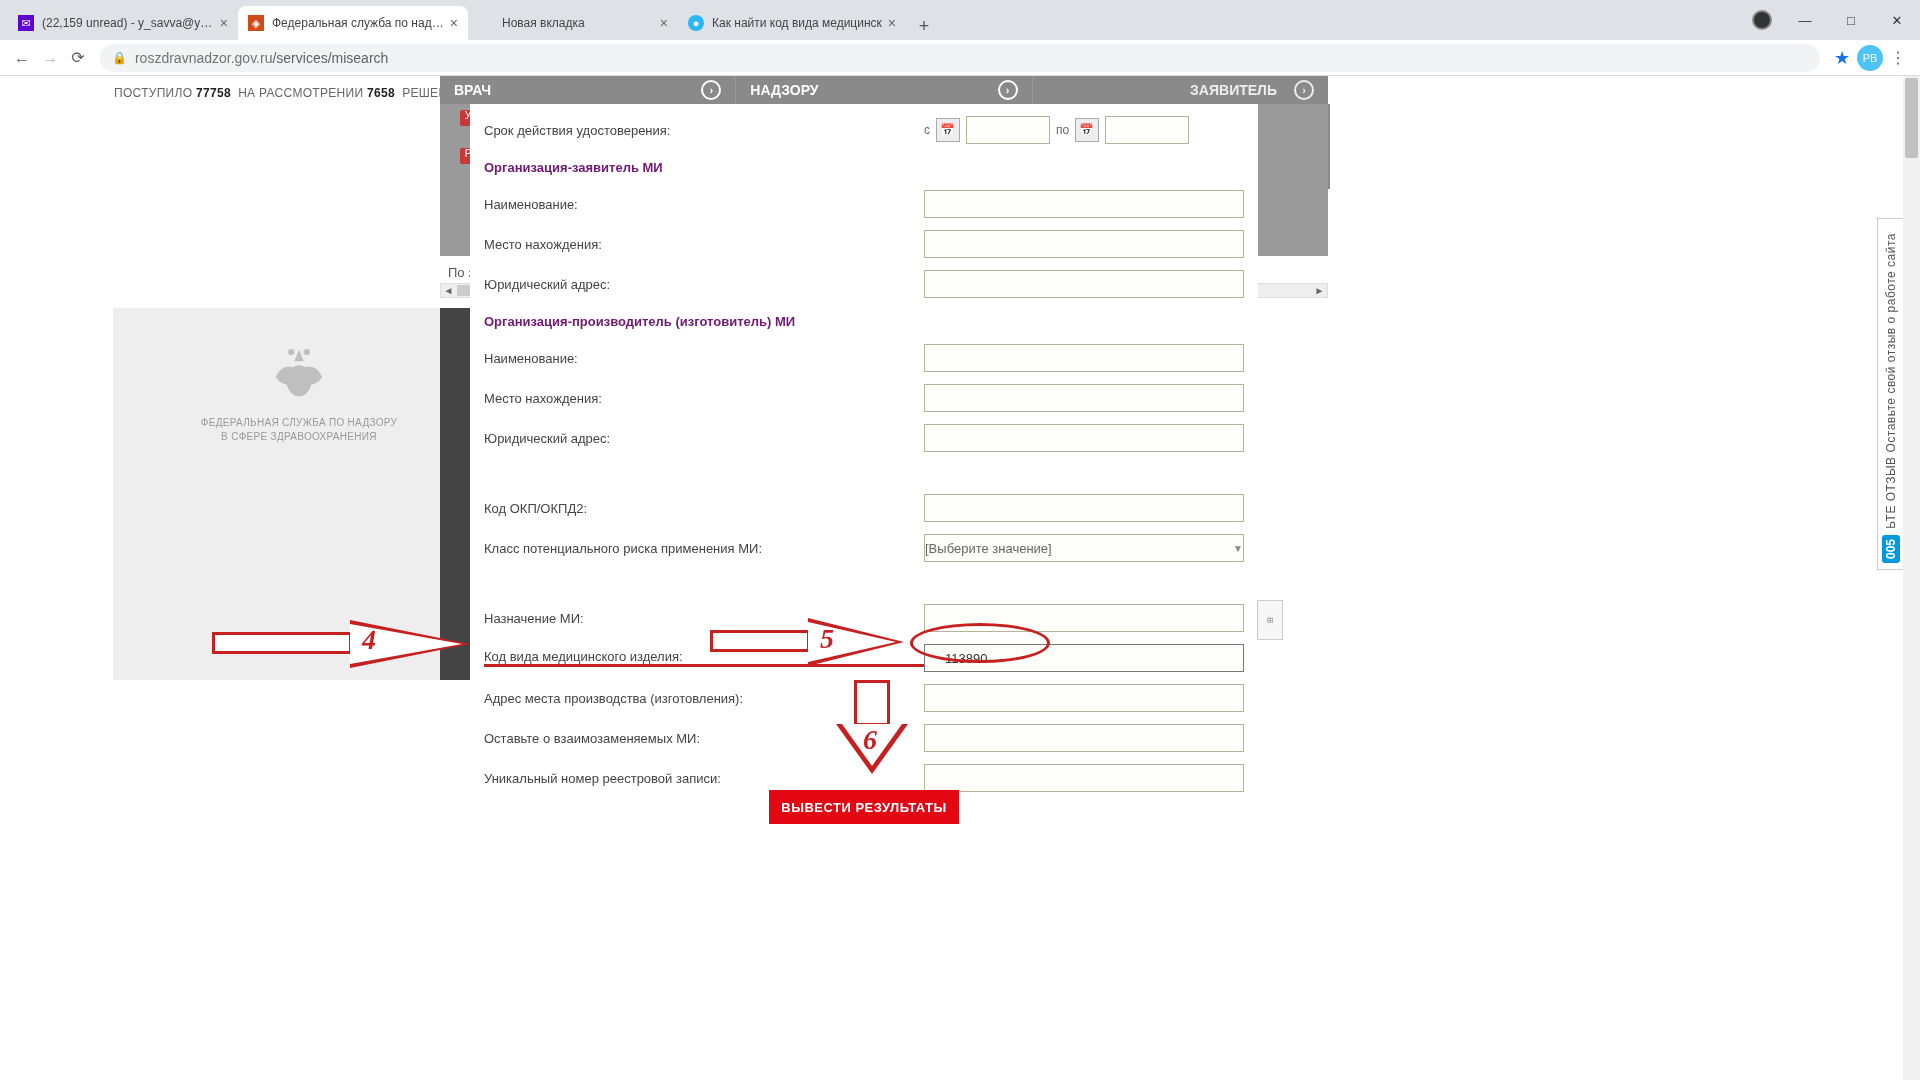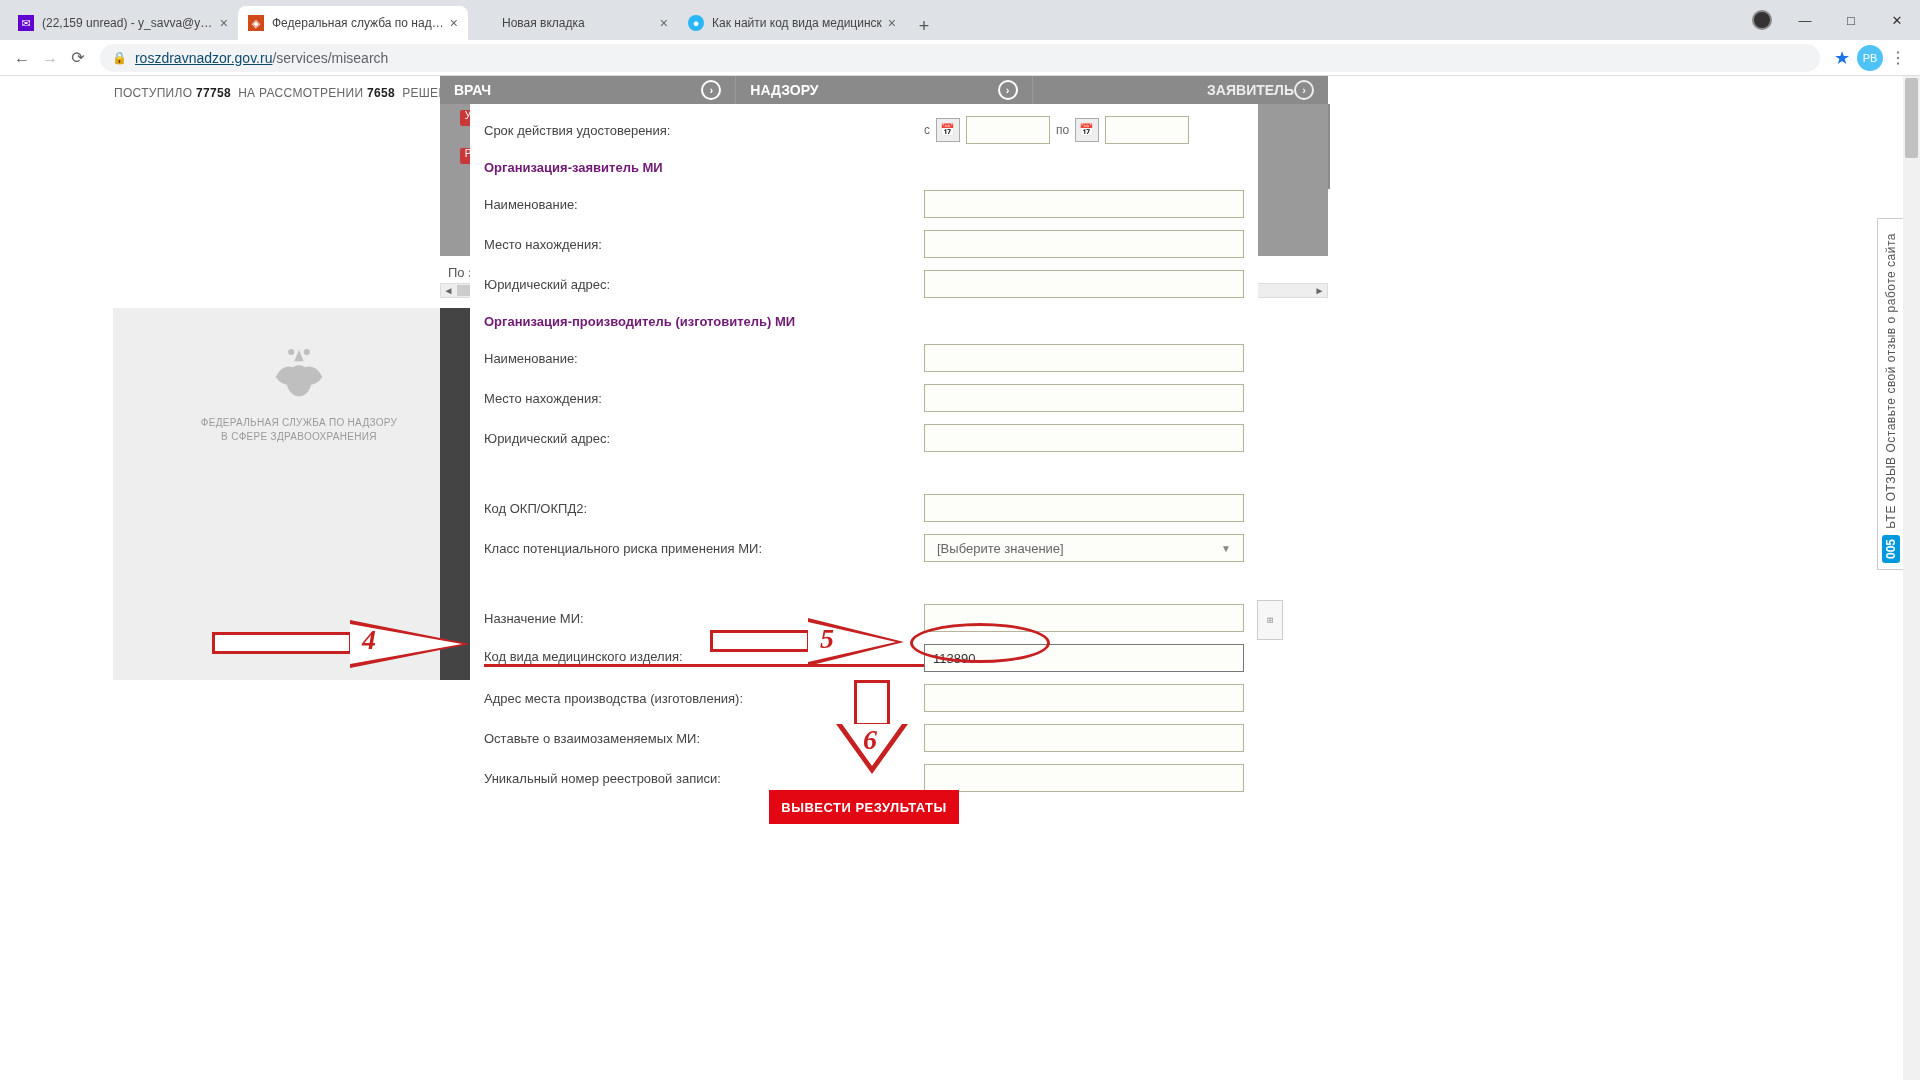--- a/index.html
+++ b/index.html
@@ -16,64 +16,64 @@
   .window-controls { position: absolute; top: 0; right: 0; height: 40px; display: flex; align-items: center; }
   .win-btn { width: 46px; height: 30px; display: flex; align-items: center; justify-content: center; font-size: 13px; color: #333; cursor: pointer; }
   .profile-dot { width: 20px; height: 20px; border-radius: 50%; background: #333; margin-right: 10px; border: 2px solid #888; }
 
   
   .addressbar { height: 36px; background: #fff; display: flex; align-items: center; padding: 0 8px; border-bottom: 1px solid #ddd; }
   .nav-btn { width: 28px; height: 28px; display: flex; align-items: center; justify-content: center; color: #5f6368; font-size: 16px; cursor: pointer; }
   .nav-btn.disabled { color: #bbb; }
   .url-field { flex: 1; height: 28px; background: #f1f3f4; border-radius: 14px; display: flex; align-items: center; padding: 0 12px; margin: 0 8px; font-size: 14px; color: #333; }
   .url-field .lock { margin-right: 8px; color: #5f6368; font-size: 12px; }
-  .url-field .domain { color: #0c4a6e; text-decoration: underline; }
+  .url-field .domain { color: #737373; }
   .url-field .path { color: #5f6368; }
   .addr-icon { width: 28px; height: 28px; display: flex; align-items: center; justify-content: center; cursor: pointer; }
   .star { color: #1a73e8; font-size: 18px; }
   .avatar { width: 26px; height: 26px; border-radius: 50%; background: #4fc3f7; color: #fff; display: flex; align-items: center; justify-content: center; font-size: 11px; }
   .menu-dots { font-size: 16px; color: #5f6368; }
 
   
   .page { position: absolute; top: 76px; left: 0; right: 0; bottom: 0; background: #fff; }
   .page-scroll { position: absolute; right: 0; top: 0; bottom: 0; width: 17px; background: #f1f1f1; }
   .page-scroll-thumb { position: absolute; right: 2px; top: 2px; width: 13px; height: 80px; background: #c1c1c1; border-radius: 2px; }
 
   
   .stats-strip { position: absolute; top: 10px; left: 114px; font-size: 12px; color: #666; letter-spacing: 0.3px; }
   .stats-strip b { color: #222; font-weight: bold; }
 
   
   .gray-nav { position: absolute; top: 0; left: 440px; width: 888px; height: 28px; background: #8a8a8a; display: flex; }
-  .gray-nav-item { flex: 1; display: flex; align-items: center; justify-content: space-between; padding: 0 14px; color: #fff; font-size: 14px; font-weight: bold; border-right: 1px solid #999; cursor: pointer; }
+  .gray-nav-item { flex: 1; display: flex; align-items: center; justify-content: space-between; padding: 0 14px; color: #fff; font-size: 14px; font-weight: bold; border-right: 1px solid #999; cursor: pointer; gap: 17px; }
   .gray-nav-item:last-child { border-right: none; justify-content: flex-end; }
   .gray-nav-item.fade { opacity: 0.85; }
   .circ-arrow { width: 20px; height: 20px; border: 2px solid #fff; border-radius: 50%; display: flex; align-items: center; justify-content: center; font-size: 11px; }
 
   
   .right-gray-text { position: absolute; top: 28px; left: 1275px; width: 55px; background: #8a8a8a; color: #fff; font-size: 11px; text-align: right; padding: 3px 2px; line-height: 1.2; }
 
   
   .dark-band { position: absolute; top: 28px; left: 440px; width: 888px; height: 152px; background: #9a9a9a; }
   .dark-band .badge { position: absolute; left: 20px; top: 6px; width: 16px; height: 16px; background: #c93838; border-radius: 2px; color: #fff; font-size: 10px; text-align: center; }
   .dark-band .badge.p { top: 44px; }
 
   
   .form-panel { position: absolute; top: 28px; left: 470px; width: 788px; background: #fff; padding: 6px 0 24px 0; }
   .form-row { display: flex; align-items: center; padding: 6px 14px; min-height: 34px; }
   .form-row .lbl { flex: 0 0 440px; font-size: 13px; color: #444; }
   .form-row .lbl.bold { font-weight: bold; color: #701a75; }
   .form-row .field { flex: 1; }
   .form-row .daterange { display: flex; align-items: center; gap: 6px; font-size: 12px; color: #666; }
   .form-row input[type=text] {
-    width: 100%; height: 28px; border: 1px solid #b7b29a; background: #fdfdf9; padding: 0 8px; font-size: 13px; color: #333;
+    width: 100%; height: 28px; border: 1px solid #b7b29a; background: #fdfdf9; padding: 0 20px; font-size: 13px; color: #333;
   }
   .date-in { width: 84px !important; height: 24px; }
   .cal-ico { width: 24px; height: 24px; border: 1px solid #aaa; background: #eee; display: inline-flex; align-items: center; justify-content: center; font-size: 12px; }
-  .select-box { width: 100%; height: 28px; border: 1px solid #b7b29a; background: #fdfdf9; display: flex; align-items: center; justify-content: space-between; padding: 0 12px; font-size: 13px; color: #666; cursor: pointer; }
+  .select-box { width: 100%; height: 28px; border: 1px solid #b7b29a; background: #fdfdf9; display: flex; align-items: center; justify-content: space-between; padding: 0 0; font-size: 13px; color: #666; cursor: pointer; }
   .select-box .chev { color: #888; font-size: 10px; }
 
   .hl-underline { border-bottom: 3px solid #c62020; }
 
   
   .submit-btn { position: absolute; left: 50%; transform: translateX(-50%); bottom: -2px; width: 190px; height: 34px; background: #e30613; color: #fff; font-weight: bold; font-size: 13px; letter-spacing: 0.5px; display: flex; align-items: center; justify-content: center; cursor: pointer; }
 
   
   .left-card { position: absolute; top: 232px; left: 113px; width: 327px; height: 372px; background: #eeeeee; display: flex; flex-direction: column; align-items: center; padding-top: 30px; padding-left: 45px; }
   .emblem { width: 80px; height: 70px; color: #bfbfbf; display:flex; align-items:center; justify-content:center; }

